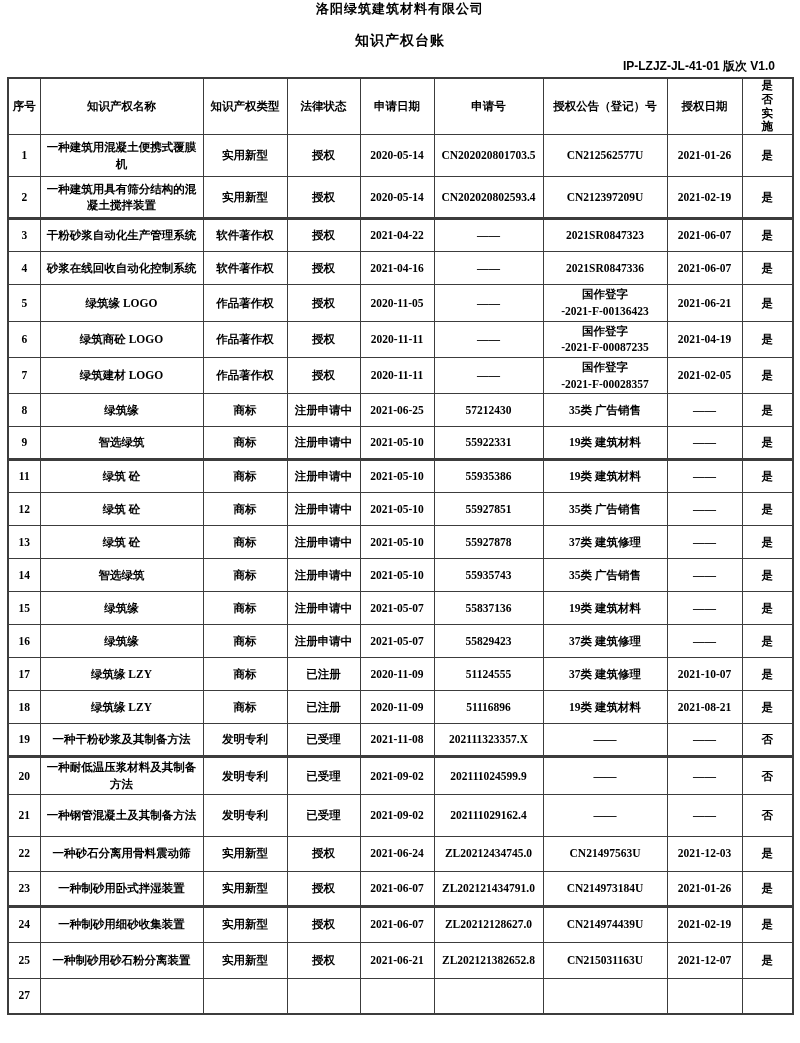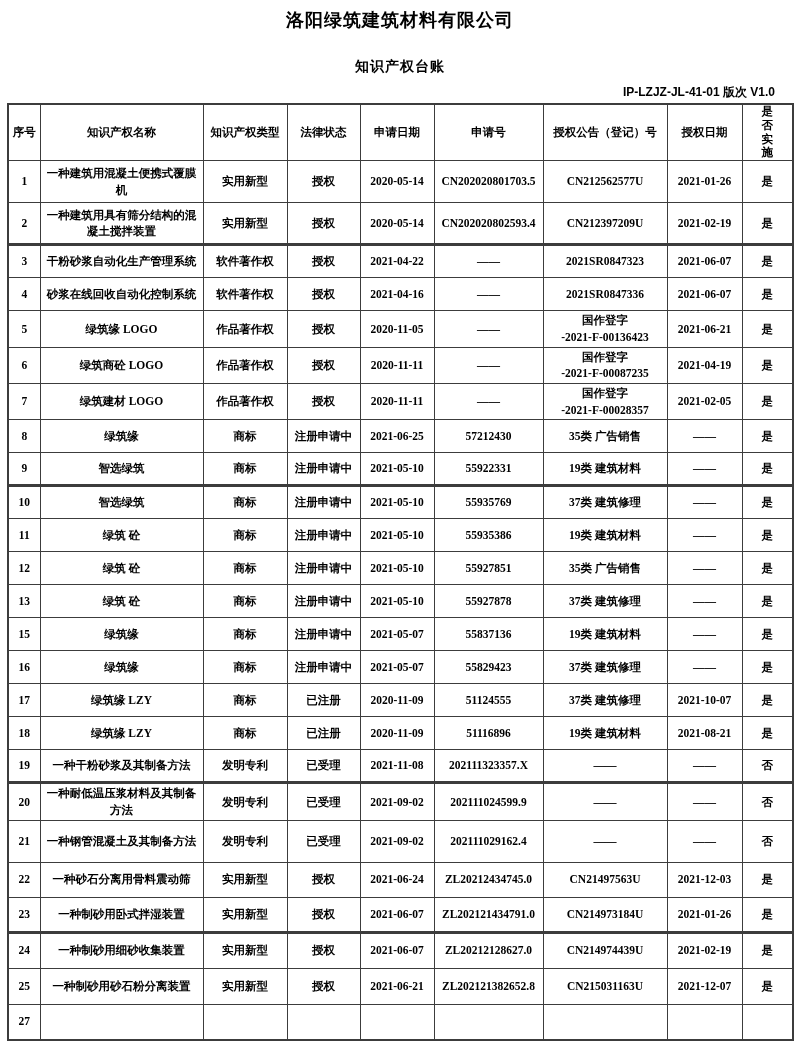--- a/index.html
+++ b/index.html
@@ -13,30 +13,29 @@
     color: #000000;
   }
   .page {
     width: 800px;
     height: 1043px;
     box-sizing: border-box;
     background: #ffffff;
   }
   .company-name {
     text-align: center;
-    font-size: 18px;
+    font-size: 13px;
     font-weight: bold;
-    padding-top: 8px;
     letter-spacing: 1px;
   }
   .doc-title {
     text-align: center;
     font-size: 14px;
     font-weight: bold;
-    margin-top: 26px;
+    margin-top: 14px;
     letter-spacing: 1px;
   }
   .doc-code {
     text-align: right;
     font-size: 12px;
     font-weight: bold;
     margin: 8px 25px 2px 0;
     font-family: "Liberation Sans", "DejaVu Sans", sans-serif;
   }
   table.ledger {
@@ -213,31 +212,20 @@
           <td>智选绿筑</td>
           <td>商标</td>
           <td>注册申请中</td>
           <td>2021-05-10</td>
           <td>55922331</td>
           <td>19类 建筑材料</td>
           <td>——</td>
           <td>是</td>
         </tr>
         <tr>
-          <td>10</td>
-          <td>智选绿筑</td>
-          <td>商标</td>
-          <td>注册申请中</td>
-          <td>2021-05-10</td>
-          <td>55935769</td>
-          <td>37类 建筑修理</td>
-          <td>——</td>
-          <td>是</td>
-        </tr>
-        <tr>
           <td>11</td>
           <td>绿筑 砼</td>
           <td>商标</td>
           <td>注册申请中</td>
           <td>2021-05-10</td>
           <td>55935386</td>
           <td>19类 建筑材料</td>
           <td>——</td>
           <td>是</td>
         </tr>
@@ -253,20 +241,31 @@
           <td>是</td>
         </tr>
         <tr>
           <td>13</td>
           <td>绿筑 砼</td>
           <td>商标</td>
           <td>注册申请中</td>
           <td>2021-05-10</td>
           <td>55927878</td>
           <td>37类 建筑修理</td>
+          <td>——</td>
+          <td>是</td>
+        </tr>
+        <tr>
+          <td>14</td>
+          <td>智选绿筑</td>
+          <td>商标</td>
+          <td>注册申请中</td>
+          <td>2021-05-10</td>
+          <td>55935743</td>
+          <td>35类 广告销售</td>
           <td>——</td>
           <td>是</td>
         </tr>
         <tr>
           <td>15</td>
           <td>绿筑缘</td>
           <td>商标</td>
           <td>注册申请中</td>
           <td>2021-05-07</td>
           <td>55837136</td>

